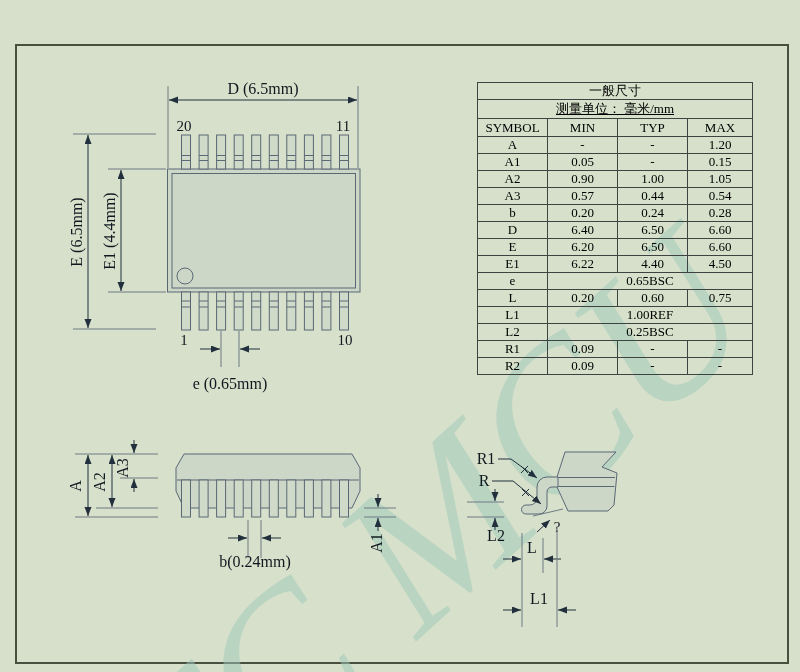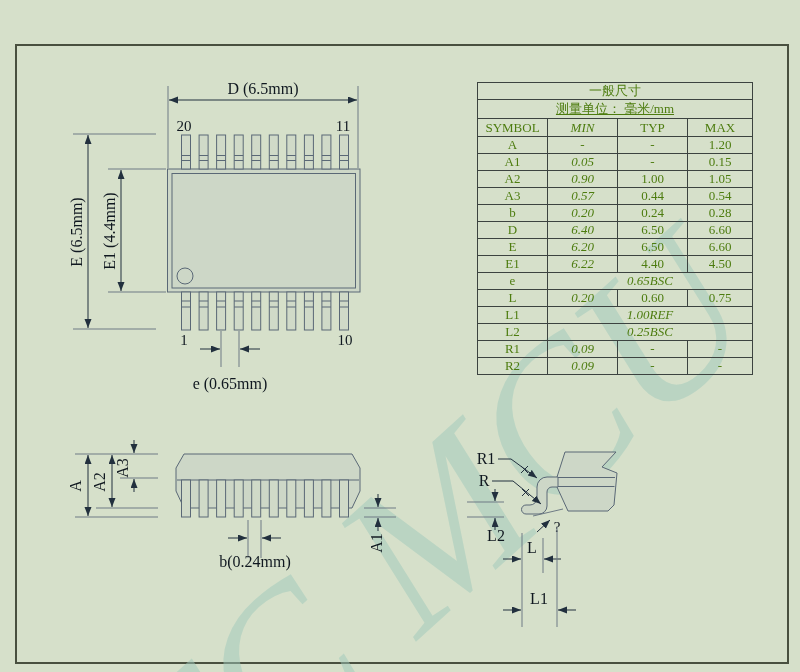--- a/index.html
+++ b/index.html
@@ -7,24 +7,24 @@
         font-family:"Liberation Serif",serif;color:#101820;}
   .title{position:absolute;left:8px;top:5px;font-family:"Liberation Sans",sans-serif;
          font-weight:bold;font-size:21px;color:#0a0a0a;letter-spacing:0.5px;}
   .panel{position:absolute;left:15px;top:44px;width:770px;height:616px;
          border:2px solid #49503f;}
   .watermark{position:absolute;left:390px;top:570px;transform:translate(-50%,-50%) rotate(-42deg);
          font-size:210px;white-space:nowrap;color:#9fc9bb;opacity:.5;font-style:italic;
          font-family:"Liberation Serif",serif;pointer-events:none;z-index:1;}
   svg.draw{position:absolute;left:0;top:0;z-index:2;}
   .dimtable{position:absolute;left:477px;top:82px;z-index:3;border-collapse:collapse;
-        font-size:13px;font-family:"Liberation Serif",serif;color:#4d7c0f;}
+        font-size:13px;font-family:"Liberation Serif",serif;color:#000000;}
   .dimtable td,.dimtable th{border:1px solid #3c4340;text-align:center;font-weight:normal;
         padding:0;height:16px;line-height:16px;}
-  .dimtable .c0{width:69px;margin-top:48px;} .dimtable .c1{width:69px;font-style:italic;} .dimtable .c2{width:69px;} .dimtable .c3{width:64px;}
+  .dimtable .c0{width:69px;margin-top:48px;} .dimtable .c1{width:69px;} .dimtable .c2{width:69px;} .dimtable .c3{width:64px;}
   .dimtable .hdr td{height:17px;line-height:17px;}
   text{font-family:"Liberation Serif",serif;fill:#101820;}
 </style>
 </head>
 <body>
 
 <div class="page">
 
 
   <div class="watermark">STC MCU</div>

